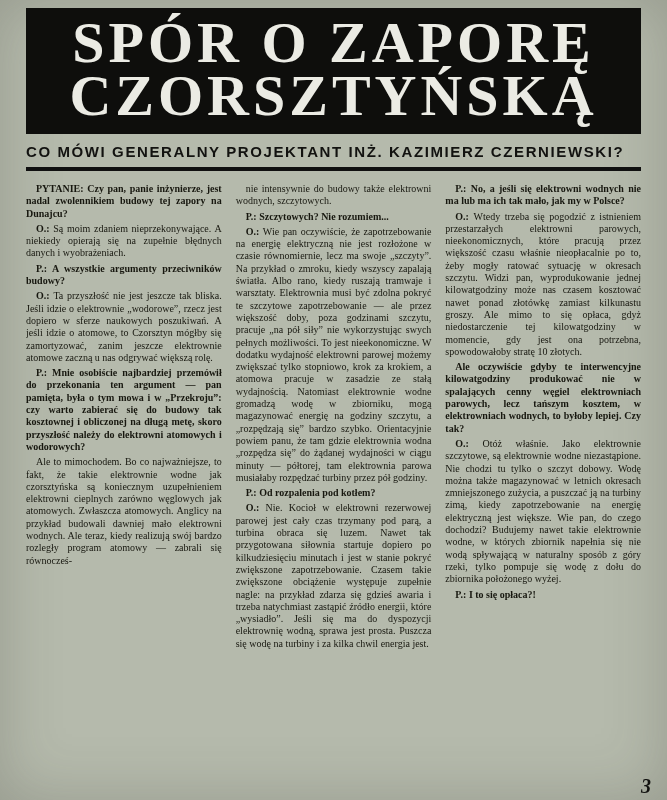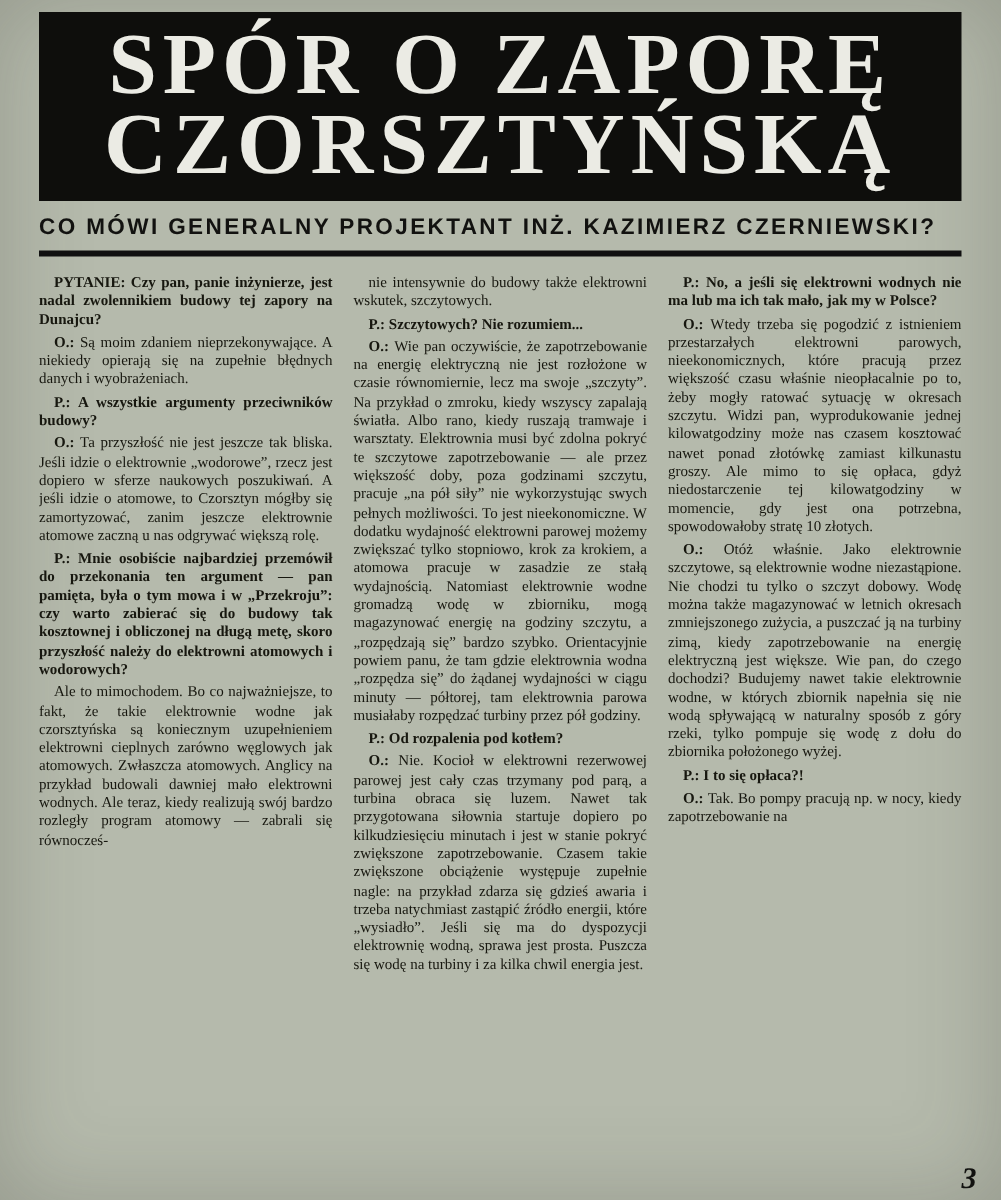--- a/index.html
+++ b/index.html
@@ -98,30 +98,30 @@
   <div class="columns">
     <div class="col">
         <p class="para bold"><span class="lead">PYTANIE: </span>Czy pan, panie inżynierze, jest nadal zwolennikiem budowy tej zapory na Dunajcu?</p>
         <p class="para"><span class="lead">O.: </span>Są moim zdaniem nieprzekonywające. A niekiedy opierają się na zupełnie błędnych danych i wyobrażeniach.</p>
         <p class="para bold"><span class="lead">P.: </span>A wszystkie argumenty przeciwników budowy?</p>
         <p class="para"><span class="lead">O.: </span>Ta przyszłość nie jest jeszcze tak bliska. Jeśli idzie o elektrownie „wodorowe”, rzecz jest dopiero w sferze naukowych poszukiwań. A jeśli idzie o atomowe, to Czorsztyn mógłby się zamortyzować, zanim jeszcze elektrownie atomowe zaczną u nas odgrywać większą rolę.</p>
         <p class="para bold"><span class="lead">P.: </span>Mnie osobiście najbardziej przemówił do przekonania ten argument — pan pamięta, była o tym mowa i w „Przekroju”: czy warto zabierać się do budowy tak kosztownej i obliczonej na długą metę, skoro przyszłość należy do elektrowni atomowych i wodorowych?</p>
         <p class="para">Ale to mimochodem. Bo co najważniejsze, to fakt, że takie elektrownie wodne jak czorsztyńska są koniecznym uzupełnieniem elektrowni cieplnych zarówno węglowych jak atomowych. Zwłaszcza atomowych. Anglicy na przykład budowali dawniej mało elektrowni wodnych. Ale teraz, kiedy realizują swój bardzo rozległy program atomowy — zabrali się równocześ-</p>
       </div>
     <div class="col">
-        <p class="para">nie intensywnie do budowy także elektrowni wskutek, szczytowych.</p>
+        <p class="para">nie intensywnie do budowy także elektrowni wodnych, szczytowych.</p>
         <p class="para bold"><span class="lead">P.: </span>Szczytowych? Nie rozumiem...</p>
         <p class="para"><span class="lead">O.: </span>Wie pan oczywiście, że zapotrzebowanie na energię elektryczną nie jest rozłożone w czasie równomiernie, lecz ma swoje „szczyty”. Na przykład o zmroku, kiedy wszyscy zapalają światła. Albo rano, kiedy ruszają tramwaje i warsztaty. Elektrownia musi być zdolna pokryć te szczytowe zapotrzebowanie — ale przez większość doby, poza godzinami szczytu, pracuje „na pół siły” nie wykorzystując swych pełnych możliwości. To jest nieekonomiczne. W dodatku wydajność elektrowni parowej możemy zwiększać tylko stopniowo, krok za krokiem, a atomowa pracuje w zasadzie ze stałą wydajnością. Natomiast elektrownie wodne gromadzą wodę w zbiorniku, mogą magazynować energię na godziny szczytu, a „rozpędzają się” bardzo szybko. Orientacyjnie powiem panu, że tam gdzie elektrownia wodna „rozpędza się” do żądanej wydajności w ciągu minuty — półtorej, tam elektrownia parowa musiałaby rozpędzać turbiny przez pół godziny.</p>
         <p class="para bold"><span class="lead">P.: </span>Od rozpalenia pod kotłem?</p>
         <p class="para"><span class="lead">O.: </span>Nie. Kocioł w elektrowni rezerwowej parowej jest cały czas trzymany pod parą, a turbina obraca się luzem. Nawet tak przygotowana siłownia startuje dopiero po kilkudziesięciu minutach i jest w stanie pokryć zwiększone zapotrzebowanie. Czasem takie zwiększone obciążenie występuje zupełnie nagle: na przykład zdarza się gdzieś awaria i trzeba natychmiast zastąpić źródło energii, które „wysiadło”. Jeśli się ma do dyspozycji elektrownię wodną, sprawa jest prosta. Puszcza się wodę na turbiny i za kilka chwil energia jest.</p>
       </div>
     <div class="col">
         <p class="para bold"><span class="lead">P.: </span>No, a jeśli się elektrowni wodnych nie ma lub ma ich tak mało, jak my w Polsce?</p>
         <p class="para"><span class="lead">O.: </span>Wtedy trzeba się pogodzić z istnieniem przestarzałych elektrowni parowych, nieekonomicznych, które pracują przez większość czasu właśnie nieopłacalnie po to, żeby mogły ratować sytuację w okresach szczytu. Widzi pan, wyprodukowanie jednej kilowatgodziny może nas czasem kosztować nawet ponad złotówkę zamiast kilkunastu groszy. Ale mimo to się opłaca, gdyż niedostarczenie tej kilowatgodziny w momencie, gdy jest ona potrzebna, spowodowałoby stratę 10 złotych.</p>
+        <p class="para bold">Ale oczywiście gdyby te interwencyjne kilowatgodziny produkować nie w spalających cenny węgiel elektrowniach parowych, lecz tańszym kosztem, w elektrowniach wodnych, to byłoby lepiej. Czy tak?</p>
         <p class="para"><span class="lead">O.: </span>Otóż właśnie. Jako elektrownie szczytowe, są elektrownie wodne niezastąpione. Nie chodzi tu tylko o szczyt dobowy. Wodę można także magazynować w letnich okresach zmniejszonego zużycia, a puszczać ją na turbiny zimą, kiedy zapotrzebowanie na energię elektryczną jest większe. Wie pan, do czego dochodzi? Budujemy nawet takie elektrownie wodne, w których zbiornik napełnia się nie wodą spływającą w naturalny sposób z góry rzeki, tylko pompuje się wodę z dołu do zbiornika położonego wyżej.</p>
         <p class="para bold"><span class="lead">P.: </span>I to się opłaca?!</p>
-        <p class="para"><span class="lead">O.: </span>Tak. Bo pompy pracują np. w nocy, kiedy zapotrzebowanie na</p>
       </div>
   </div>
 
   <div class="page-number">3</div>
 
 </div>
 
 </body></html>

